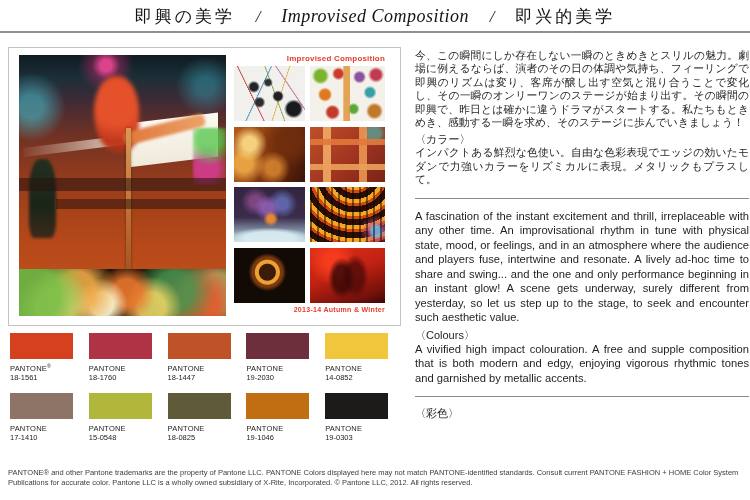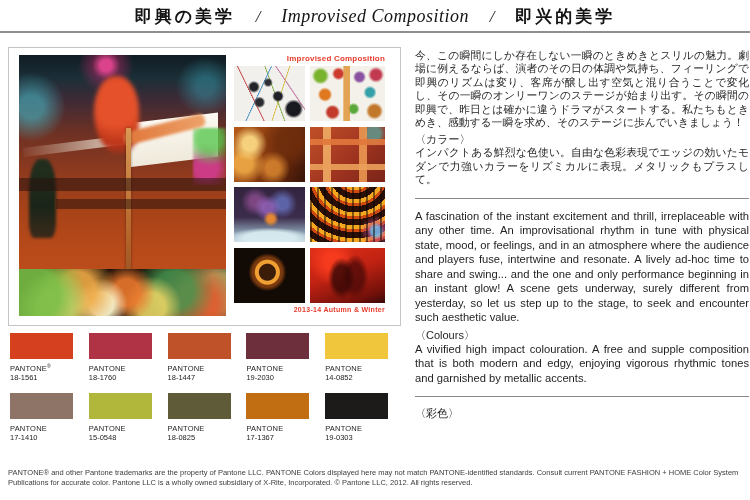--- a/index.html
+++ b/index.html
@@ -1,21 +1,21 @@
 <!DOCTYPE html>
 <html><head>
 <meta charset="utf-8">
 <style>
   html,body{margin:0;padding:0;background:#fff;}
   .page{position:relative;width:750px;height:500px;background:#fff;overflow:hidden;
         font-family:"Liberation Sans","DejaVu Sans",sans-serif;color:#1f1f1f;}
 
   
   .masthead{position:absolute;top:5px;left:0;width:100%;text-align:center;font-size:17px;color:#141414;}
-  .masthead .cjk{font-family:"Liberation Serif","DejaVu Serif",serif;letter-spacing:3px;font-weight:700;}
+  .masthead .cjk{font-family:"Liberation Serif","DejaVu Serif",serif;letter-spacing:3px;font-weight:400;}
   .masthead .en{font-family:"Liberation Serif","DejaVu Serif",serif;font-style:italic;font-size:18px;letter-spacing:.5px;}
   .masthead .sep{font-family:"Liberation Serif","DejaVu Serif",serif;font-style:italic;margin:0 16px;color:#222;}
   .rule-top{position:absolute;top:31px;left:0;width:750px;height:2px;background:#8f8f8f;}
 
   
   .collage{position:absolute;left:8px;top:47px;width:391px;height:277px;border:1px solid #c4c4c4;background:#fff;}
   .collage-title{position:absolute;right:15px;top:6px;font-size:8px;font-weight:bold;letter-spacing:.2px;}
   .collage-season{position:absolute;right:15px;top:258px;font-size:7px;font-weight:bold;letter-spacing:.3px;}
 
   .photo-main{position:absolute;left:10px;top:7px;width:207px;height:261px;overflow:hidden;background:
@@ -219,21 +219,21 @@
       <div class="s-code">15-0548</div>
     </div>
     <div class="swatch">
       <div class="chip" style="background: rgb(95, 90, 56);"></div>
       <div class="s-brand"><span>PANTONE</span><sup></sup></div>
       <div class="s-code">18-0825</div>
     </div>
     <div class="swatch">
       <div class="chip" style="background: rgb(193, 110, 18);"></div>
       <div class="s-brand"><span>PANTONE</span><sup></sup></div>
-      <div class="s-code">17-1367</div>
+      <div class="s-code">19-1046</div>
     </div>
     <div class="swatch">
       <div class="chip" style="background: rgb(28, 27, 25);"></div>
       <div class="s-brand"><span>PANTONE</span><sup></sup></div>
       <div class="s-code">19-0303</div>
     </div>
   </div>
 
   <div class="footnote">PANTONE® and other Pantone trademarks are the property of Pantone LLC. PANTONE Colors displayed here may not match PANTONE-identified standards. Consult current PANTONE FASHION + HOME Color System Publications for accurate color. Pantone LLC is a wholly owned subsidiary of X-Rite, Incorporated. © Pantone LLC, 2012. All rights reserved.</div>
 

